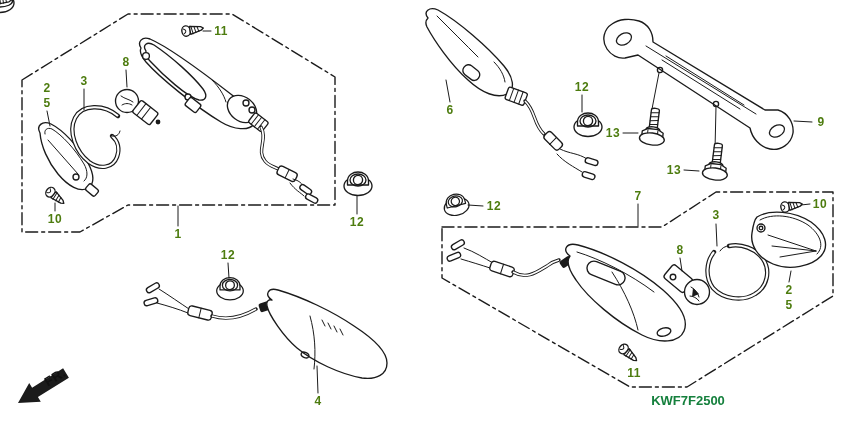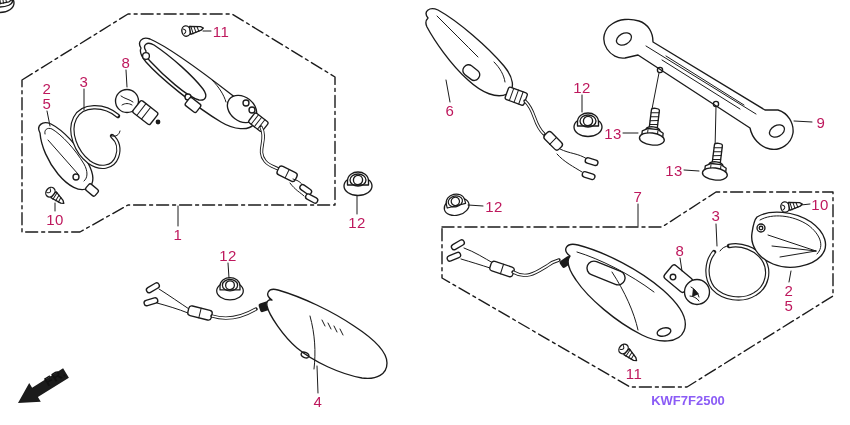--- a/index.html
+++ b/index.html
@@ -8,23 +8,23 @@
   .stage svg{position:absolute;left:0;top:0;}
   .ln{stroke:#1b1b1b;stroke-width:1.35;fill:none;stroke-linecap:round;stroke-linejoin:round;}
   .f{fill:#ffffff;}
   .dk{fill:#1b1b1b;stroke:none;}
   .thin{stroke-width:1.0;}
   .wire{stroke-width:3.4;}
   .wirein{stroke:#ffffff;stroke-width:1.6;fill:none;}
   .dbl{stroke-width:4.4;}
   .dblin{stroke:#ffffff;stroke-width:2.1;fill:none;}
   .dash{stroke-dasharray:12 4 3 4;stroke-width:1.4;}
-  .callout{position:absolute;transform:translate(-50%,-50%);font-size:15px;font-weight:400;
-           color:#be185d;letter-spacing:.5px;white-space:nowrap;}
-  .code{position:absolute;transform:translate(-50%,-50%);font-size:13px;font-weight:700;color:#8b5cf6;}
+  .callout{position:absolute;transform:translate(-50%,-50%);font-size:12px;font-weight:700;
+           color:#4d7c0f;letter-spacing:.5px;white-space:nowrap;}
+  .code{position:absolute;transform:translate(-50%,-50%);font-size:13px;font-weight:700;color:#15803d;}
   .frlabel{position:absolute;transform:translate(-50%,-50%) rotate(-31deg);font-size:13px;
            font-weight:700;color:#111;letter-spacing:.5px;}
 </style>
 </head>
 <body>
 
 <div class="stage">
 
 <svg width="850" height="425" viewBox="0 0 850 425">
   <defs>

